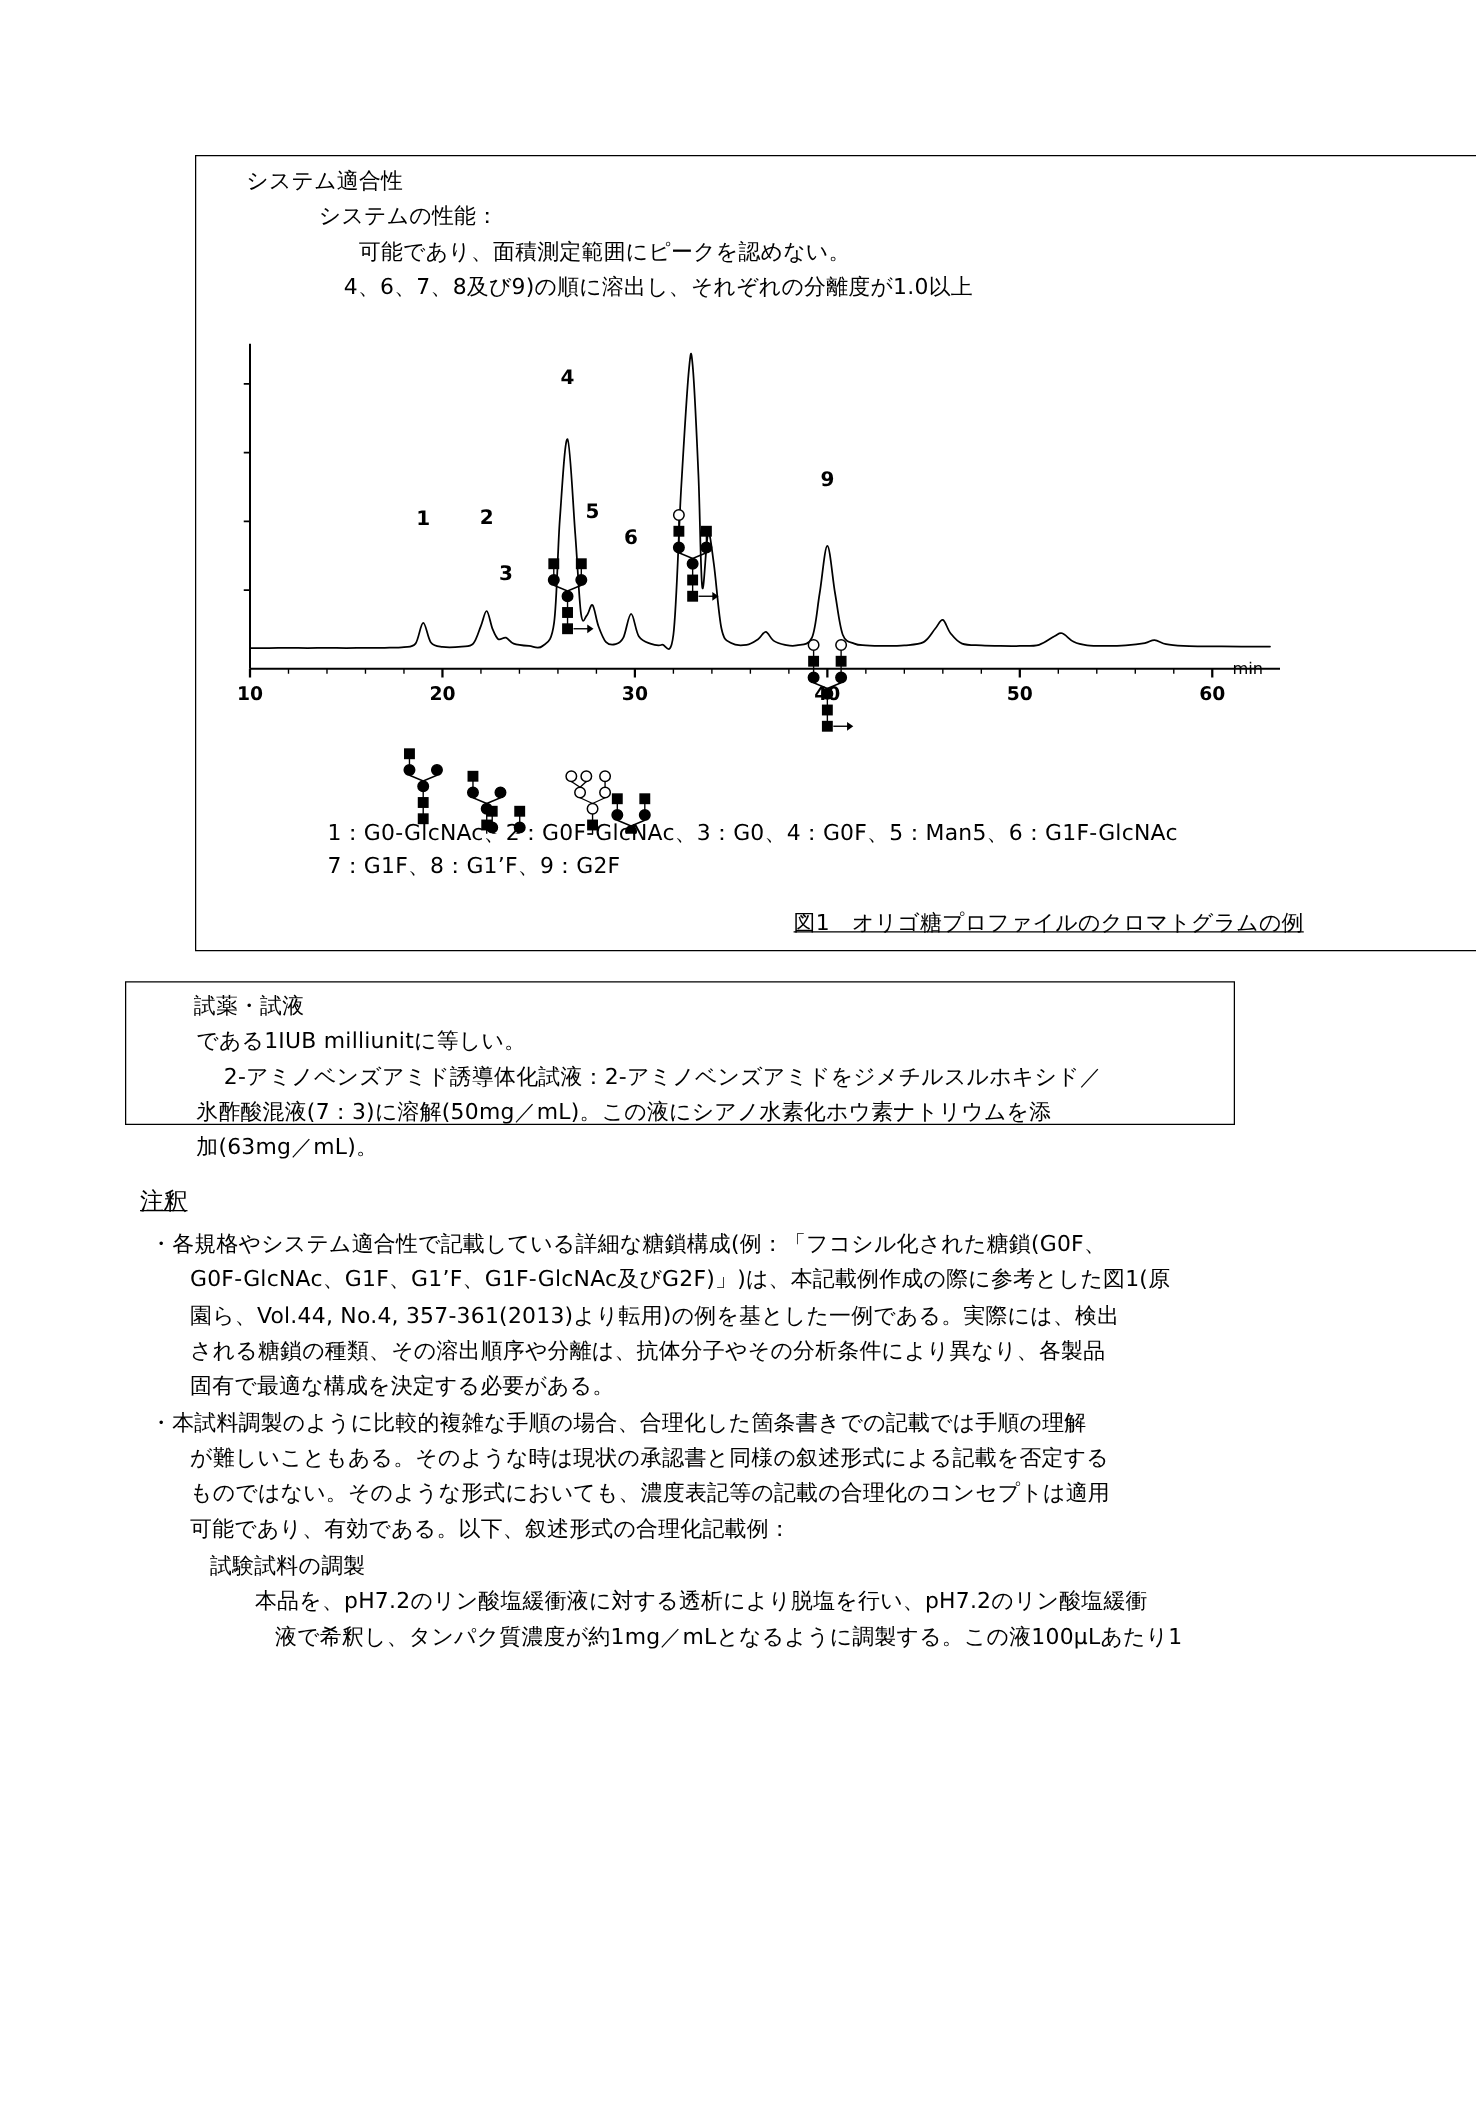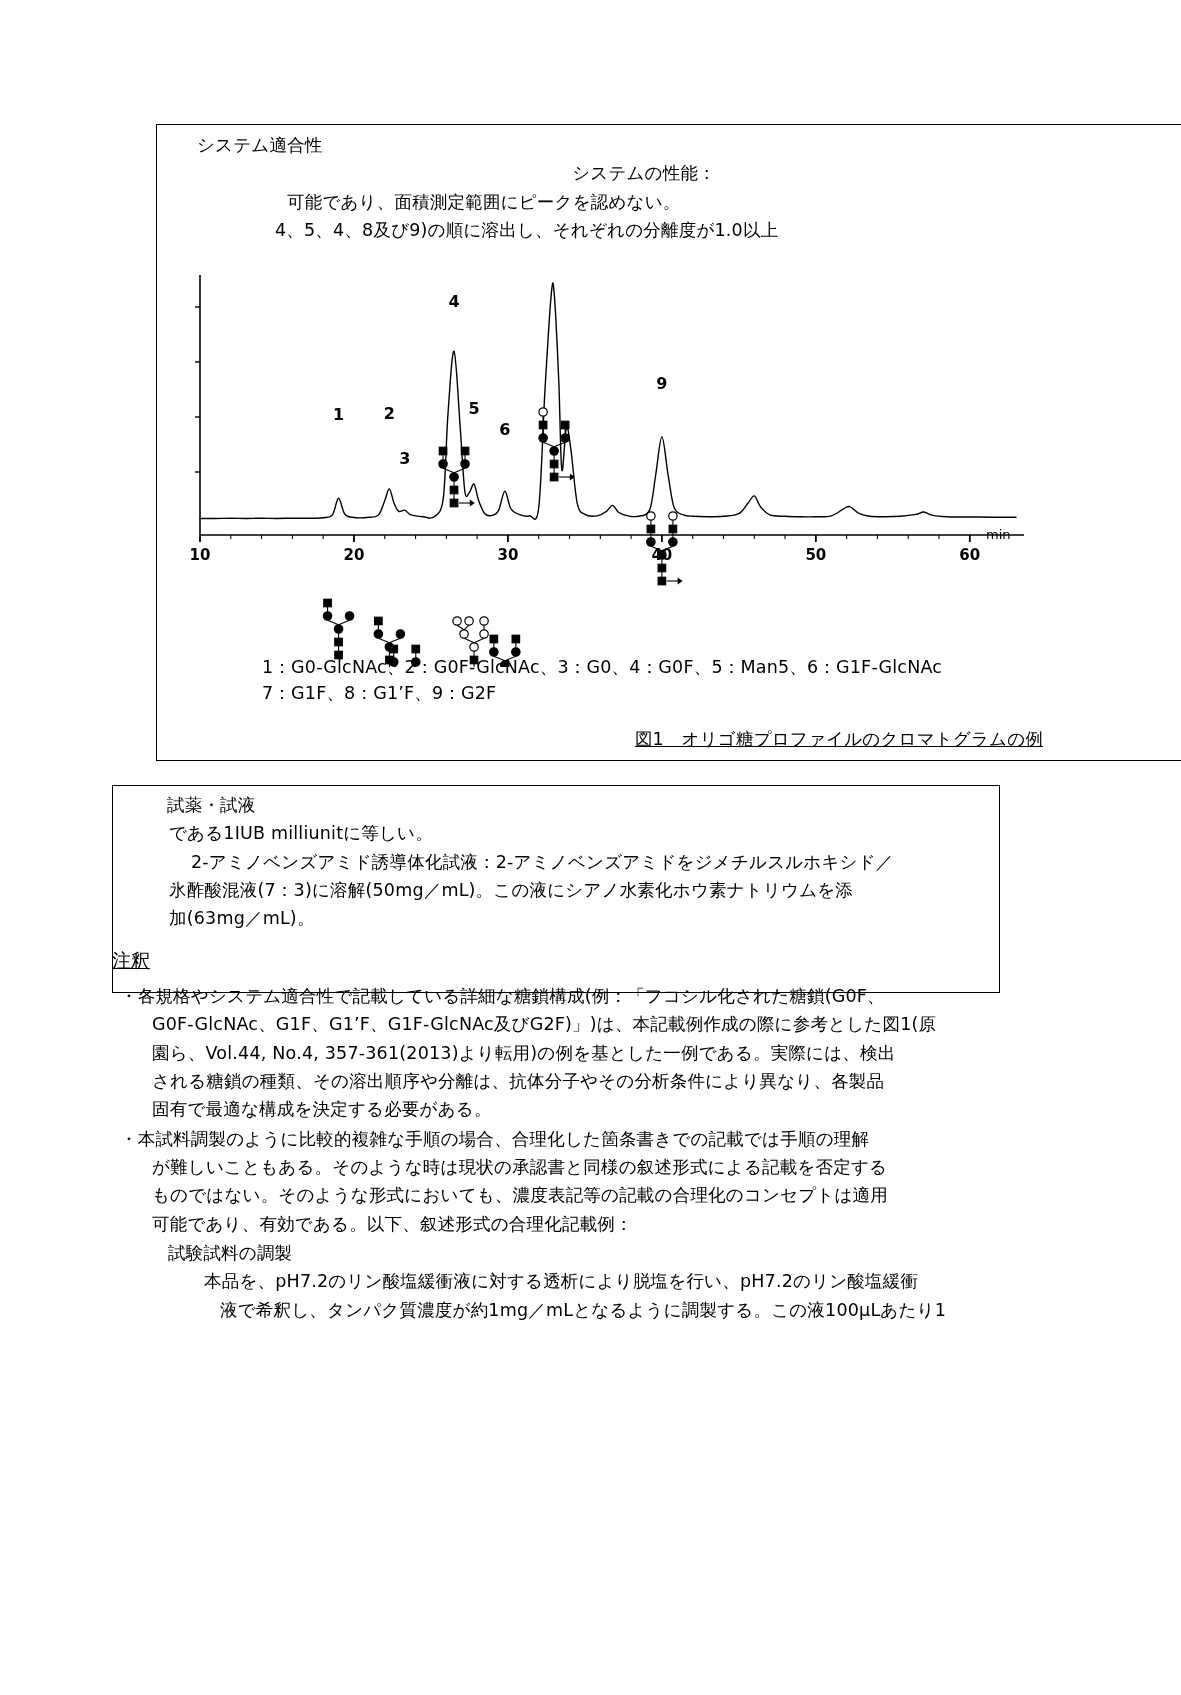--- a/index.html
+++ b/index.html
@@ -43,21 +43,21 @@
     height: 637px;
     margin-left: 44px;
   }
   .suit-lines {
     position: absolute;
     left: 20px;
     top: 6px;
     width: 856px;
   }
   .suit-l1 { margin-left: 20px; }
-  .suit-l2 { margin-left: 78px; text-align: center; }
+  .suit-l2 { margin-left: 78px; }
   .suit-l3 { margin-left: 110px; }
   .suit-l4 { margin-left: 110px; }
   .suit-l5 { margin-left: 98px; }
 
   
   #chromatogram-wrap {
     position: absolute;
     left: 17px;
     top: 142px;
     width: 852px;
@@ -80,24 +80,24 @@
     position: absolute;
     left: 0;
     top: 600px;
     width: 886px;
     text-align: right;
     text-decoration: underline;
   }
 
   
   #reagents-box {
-    left: 112px;
+    left: 100px;
     top: 785px;
     width: 888px;
-    height: 208px;
+    height: 115px;
   }
   .reag-lines {
     position: absolute;
     left: 26px;
     top: 5px;
     width: 846px;
   }
   .reag-title { margin-left: 28px; }
   .reag-body { margin-left: 52px; text-indent: 0; }
   .reag-cont { margin-left: 30px; }
@@ -142,21 +142,21 @@
 <body>
 
 <div class="page">
 
   <div class="box" id="suitability-box">
 
     <div class="suit-lines">
       <div class="jp suit-l1">システム適合性</div>
       <div class="jp suit-l2">システムの性能：</div>
       <div class="jp suit-l3">可能であり、面積測定範囲にピークを認めない。</div>
-      <div class="jp suit-l5">4、5、4、8及び9)の順に溶出し、それぞれの分離度が1.0以上</div>
+      <div class="jp suit-l5">4、6、7、8及び9)の順に溶出し、それぞれの分離度が1.0以上</div>
     </div>
 
     <div id="chromatogram-wrap">
       <svg id="chromatogram-svg" viewBox="0 0 852 400" preserveAspectRatio="none">
 
         <g id="axes-group">
             <line x1="26" y1="8" x2="26" y2="268" stroke="#000" stroke-width="1.6"></line>
             <line x1="21" y1="40" x2="26" y2="40" stroke="#000" stroke-width="1.4"></line>
             <line x1="21" y1="95" x2="26" y2="95" stroke="#000" stroke-width="1.4"></line>
             <line x1="21" y1="150" x2="26" y2="150" stroke="#000" stroke-width="1.4"></line>

